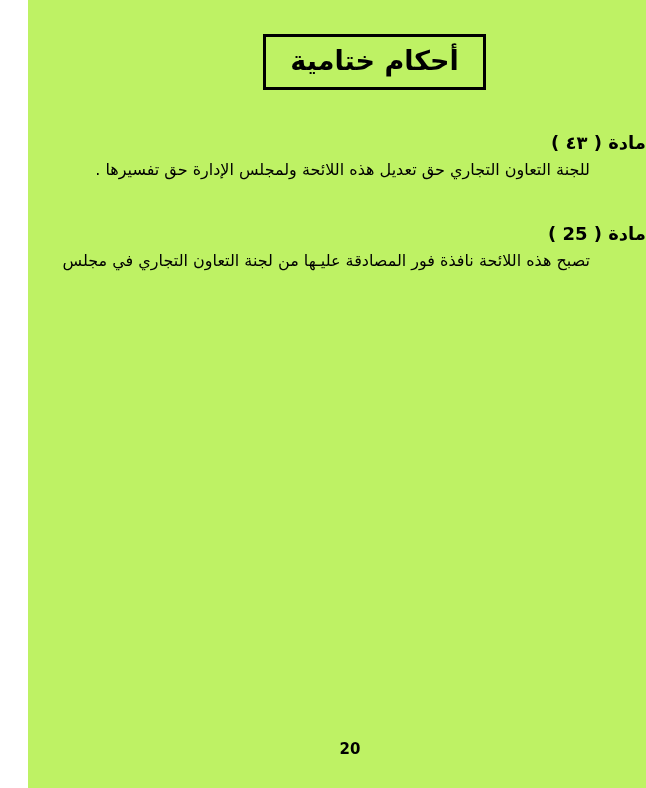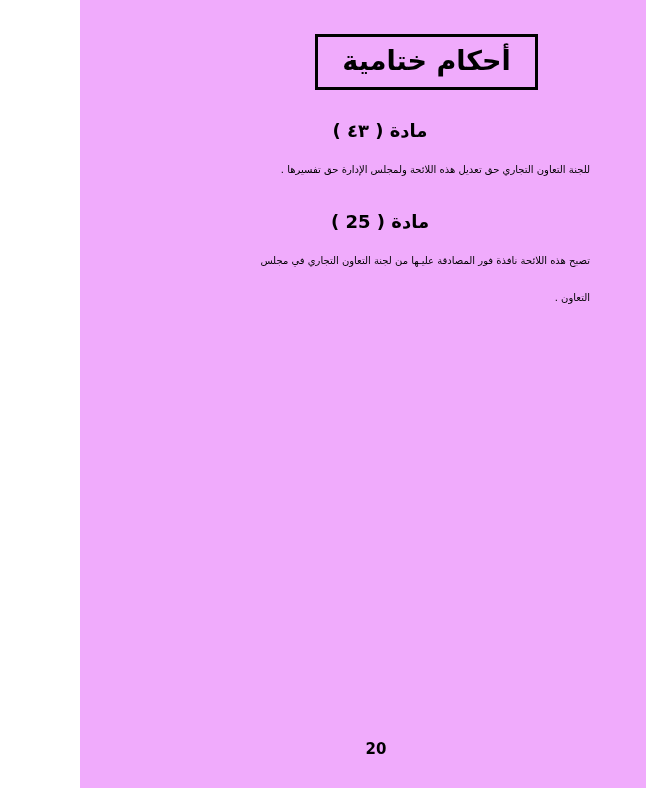--- a/index.html
+++ b/index.html
@@ -2,23 +2,23 @@
 <html lang="ar" dir="rtl"><head>
 <meta charset="utf-8">
 <style>
   html, body {
     margin: 0;
     padding: 0;
     background: #ffffff;
   }
   .doc-page {
     position: relative;
-    width: 566px;
+    width: 618px;
     height: 788px;
-    background: #f0abfc;
+    background: #bef264;
     font-family: "DejaVu Sans", sans-serif;
     color: #000000;
     direction: rtl;
     overflow: hidden;
   }
   .title-box {
     position: absolute;
     top: 34px;
     left: 235px;
     width: 223px;
@@ -32,32 +32,33 @@
   .title-box .title-text {
     font-size: 27px;
     font-weight: bold;
     line-height: 1;
     padding-bottom: 4px;
   }
   .article-heading {
     position: absolute;
     left: 34px;
     right: 0;
-    text-align: center;
+    text-align: right;
     font-size: 18px;
     font-weight: bold;
     direction: rtl;
+    margin-top: 12px;
   }
   .heading-43 { top: 120px; }
   .heading-44 { top: 211px; }
   .para {
     position: absolute;
     direction: rtl;
     text-align: right;
-    font-size: 10px;
+    font-size: 16px;
     line-height: 37px;
     letter-spacing: 0;
   }
   .para-43 {
     top: 151px;
     right: 56px;
     left: 60px;
   }
   .para-44 {
     top: 242px;
@@ -90,18 +91,17 @@
   <div class="article-heading heading-43">مادة ( ٤٣ )</div>
 
   <div class="para para-43">
     <div class="line">للجنة التعاون التجاري حق تعديل هذه اللائحة ولمجلس الإدارة حق تفسيرها .</div>
   </div>
 
   <div class="article-heading heading-44">مادة ( 25 )</div>
 
   <div class="para para-44">
     <div class="line">تصبح هذه اللائحة نافذة فور المصادقة عليـها من لجنة التعاون التجاري في مجلس</div>
-    <div class="line">التعاون .</div>
   </div>
 
   <div class="page-number">20</div>
 
 </div>
 
 </body></html>

